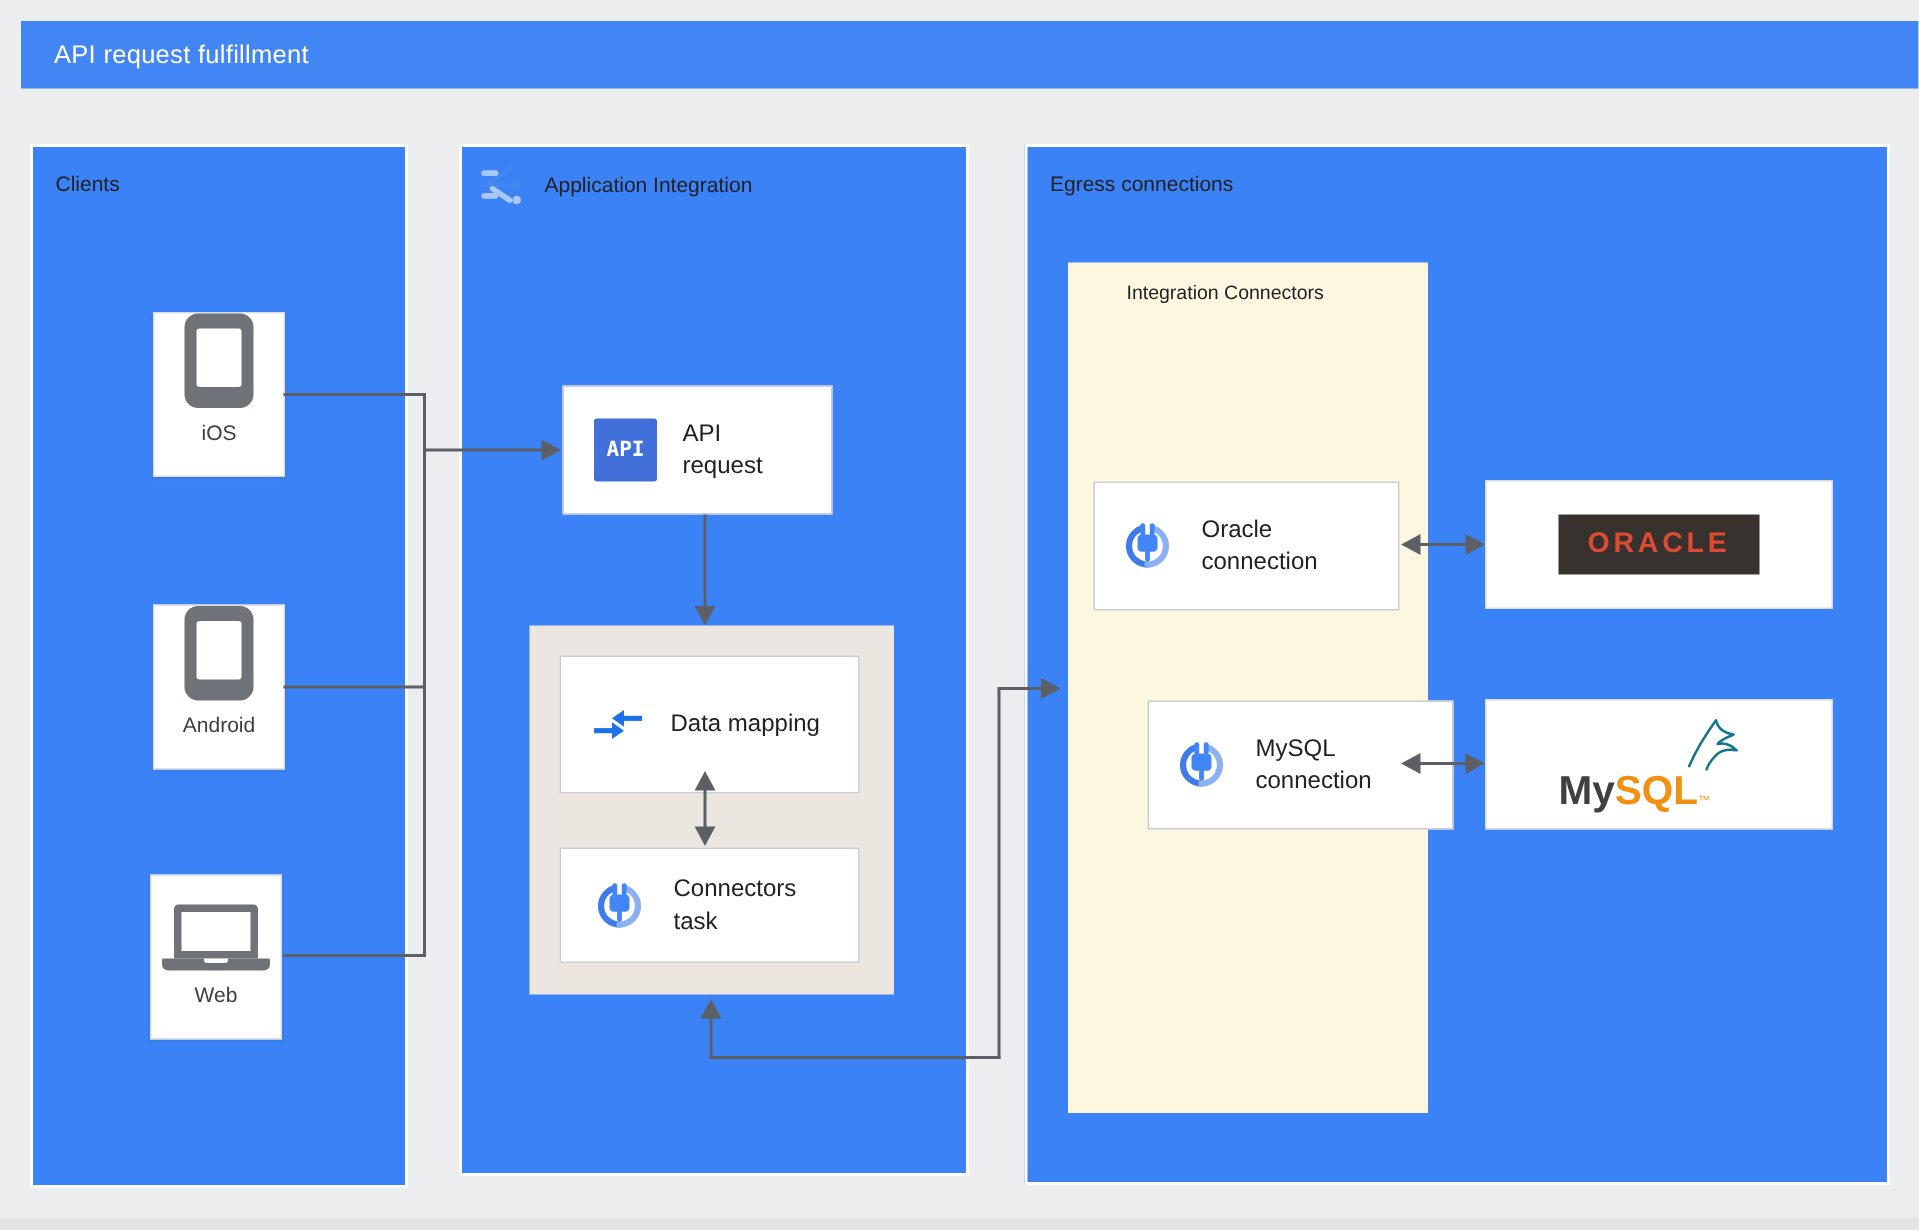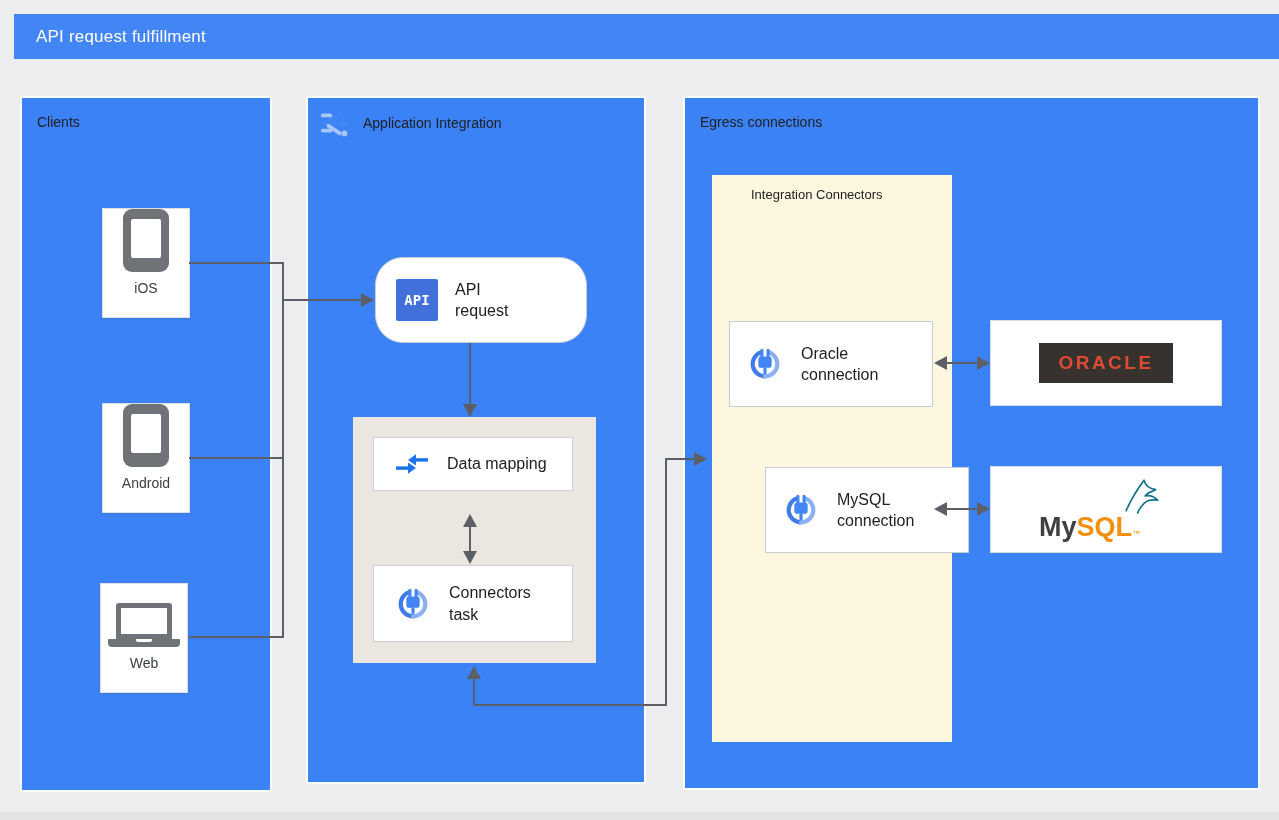--- a/index.html
+++ b/index.html
@@ -117,31 +117,31 @@
     <div class="card-label">Android</div>
   </div>
   <div class="card" style="left:100px; top:583px;">
     <div class="laptop">
       <div class="laptop-screen"></div>
       <div class="laptop-base"></div>
     </div>
     <div class="card-label">Web</div>
   </div>
 
-  <div class="node" style="left:375px; top:257px; width:212px; height:86px;border-radius:28px;">
+  <div class="node" style="left:375px; top:257px; width:180px; height:86px;">
     <div class="api-chip">API</div>
     <div class="node-label">
       <div>API</div>
       <div>request</div>
     </div>
   </div>
 
   <div id="group-box"></div>
 
-  <div class="node" style="left:373px; top:437px; width:200px; height:54px;align-items:center;">
+  <div class="node" style="left:373px; top:437px; width:200px; height:92px;align-items:center;">
     <svg width="36" height="26" viewBox="0 0 36 26">
       <rect x="2" y="15.4" width="13" height="3.4" fill="#1A73E8"></rect>
       <polygon points="14,11.5 22,17.1 14,22.7" fill="#1A73E8"></polygon>
       <rect x="21" y="7.2" width="13" height="3.4" fill="#1A73E8"></rect>
       <polygon points="22,3.3 14,8.9 22,14.5" fill="#1A73E8"></polygon>
     </svg>
     <div class="node-label">Data mapping</div>
   </div>
 
   <div class="node" style="left:373px; top:565px; width:200px; height:77px;align-items:center;">

